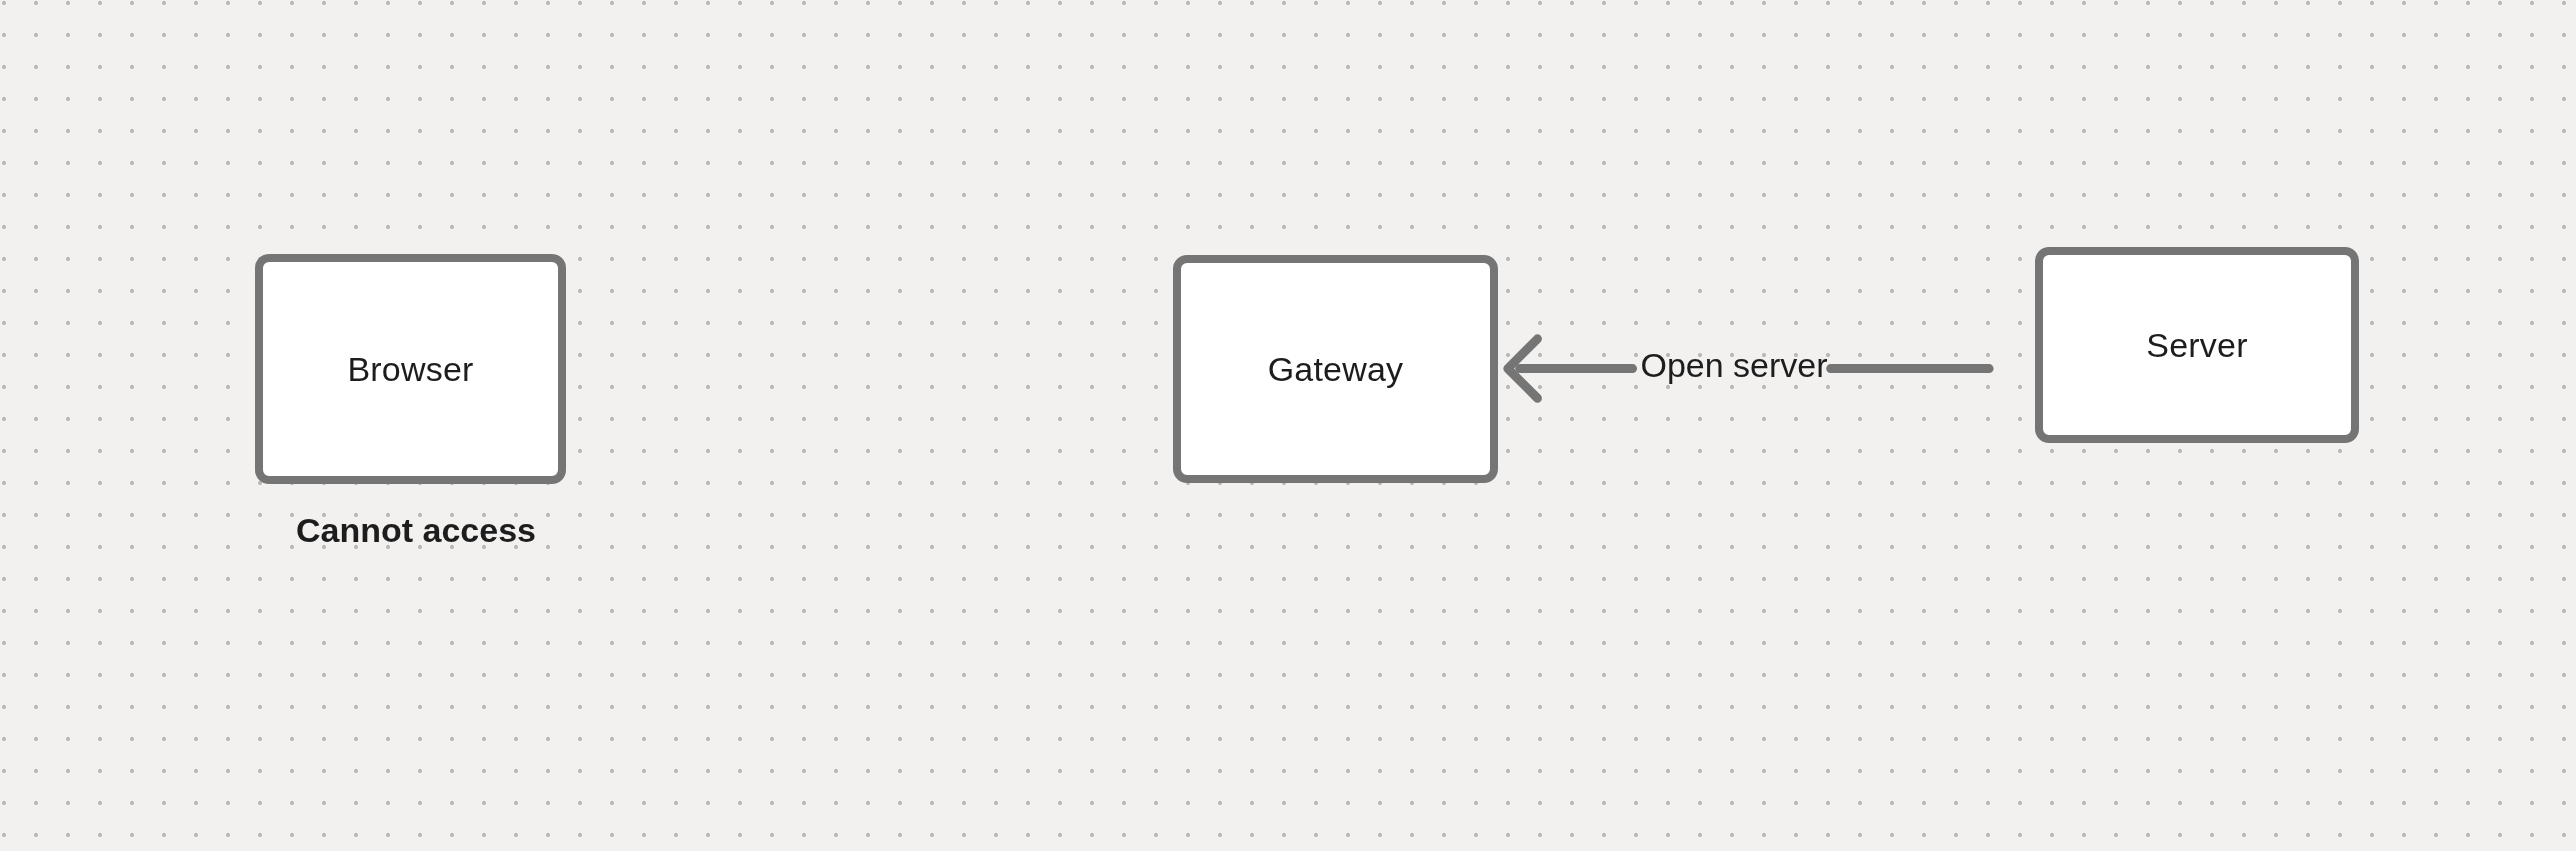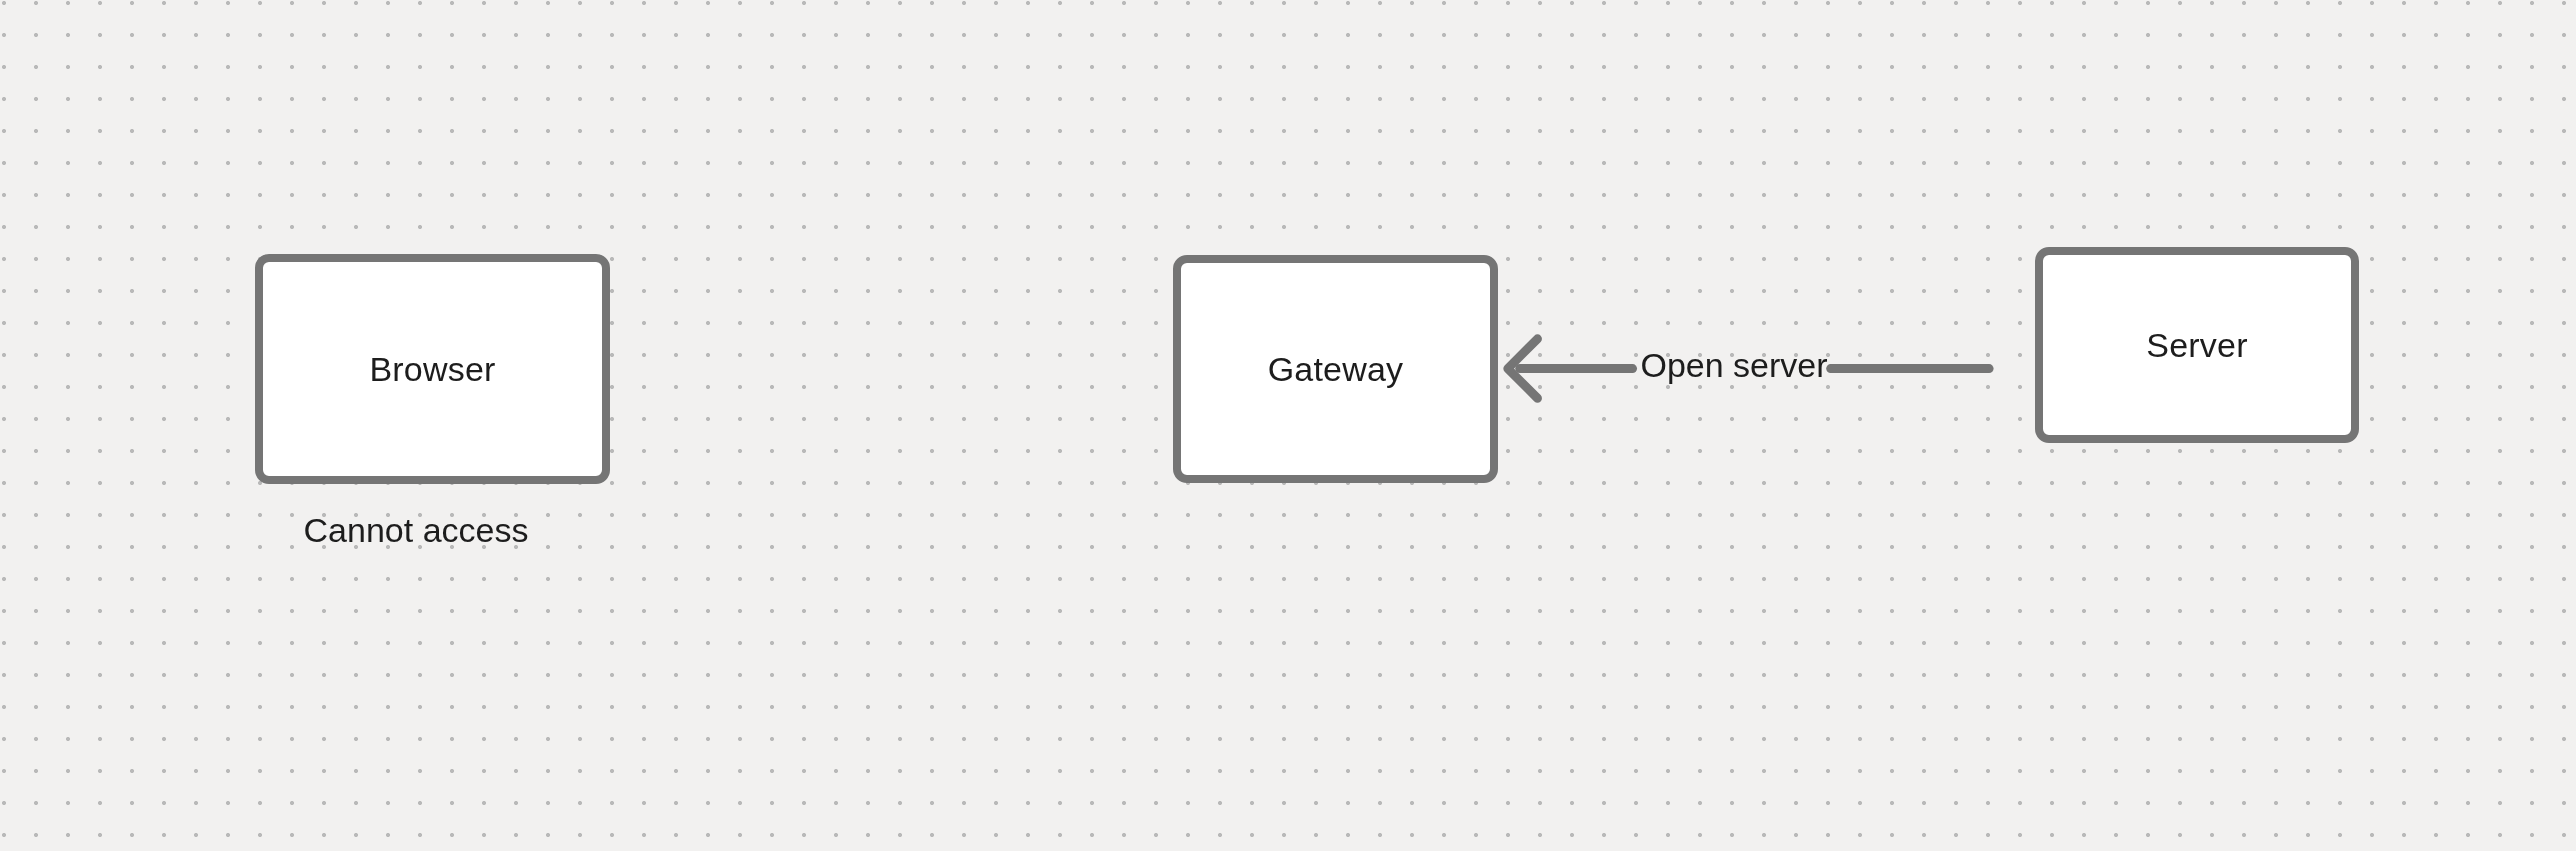--- a/index.html
+++ b/index.html
@@ -36,32 +36,32 @@
     align-items: center;
     justify-content: center;
   }
   .node-label {
     font-size: 34px;
     font-weight: 500;
     color: var(--text);
     letter-spacing: 0.2px;
     white-space: nowrap;
   }
-  #node-browser { left: 255px; top: 254px; width: 355px; height: 230px; }
+  #node-browser { left: 255px; top: 254px; width: 311px; height: 230px; }
   #node-gateway { left: 1173px; top: 255px; width: 325px; height: 228px; }
   #node-server  { left: 1997px; top: 247px; width: 324px; height: 196px; margin-left: 38px; }
 
   .caption {
     position: absolute;
     left: 195px;
     top: 507px;
     width: 442px;
     text-align: center;
     font-size: 34px;
-    font-weight: 400;
+    font-weight: 700;
     line-height: 46px;
     color: var(--text);
   }
 
   .connector-svg {
     position: absolute;
     left: 1486px;
     top: 317px;
     width: 515px;
     height: 109px;

